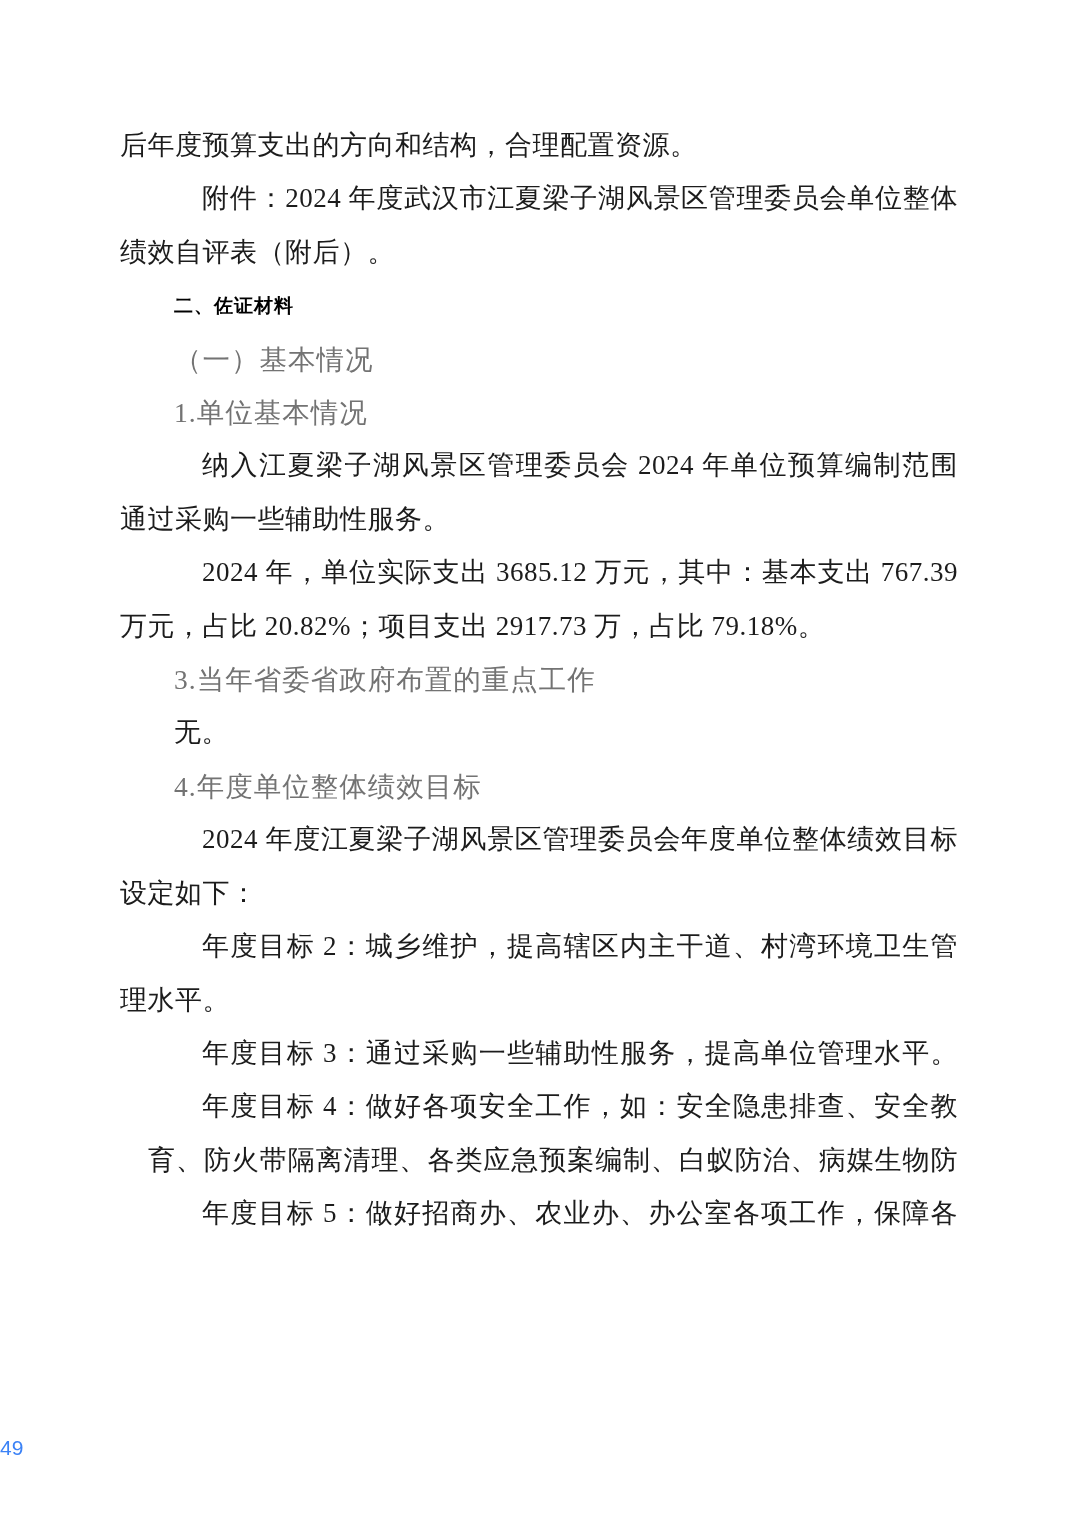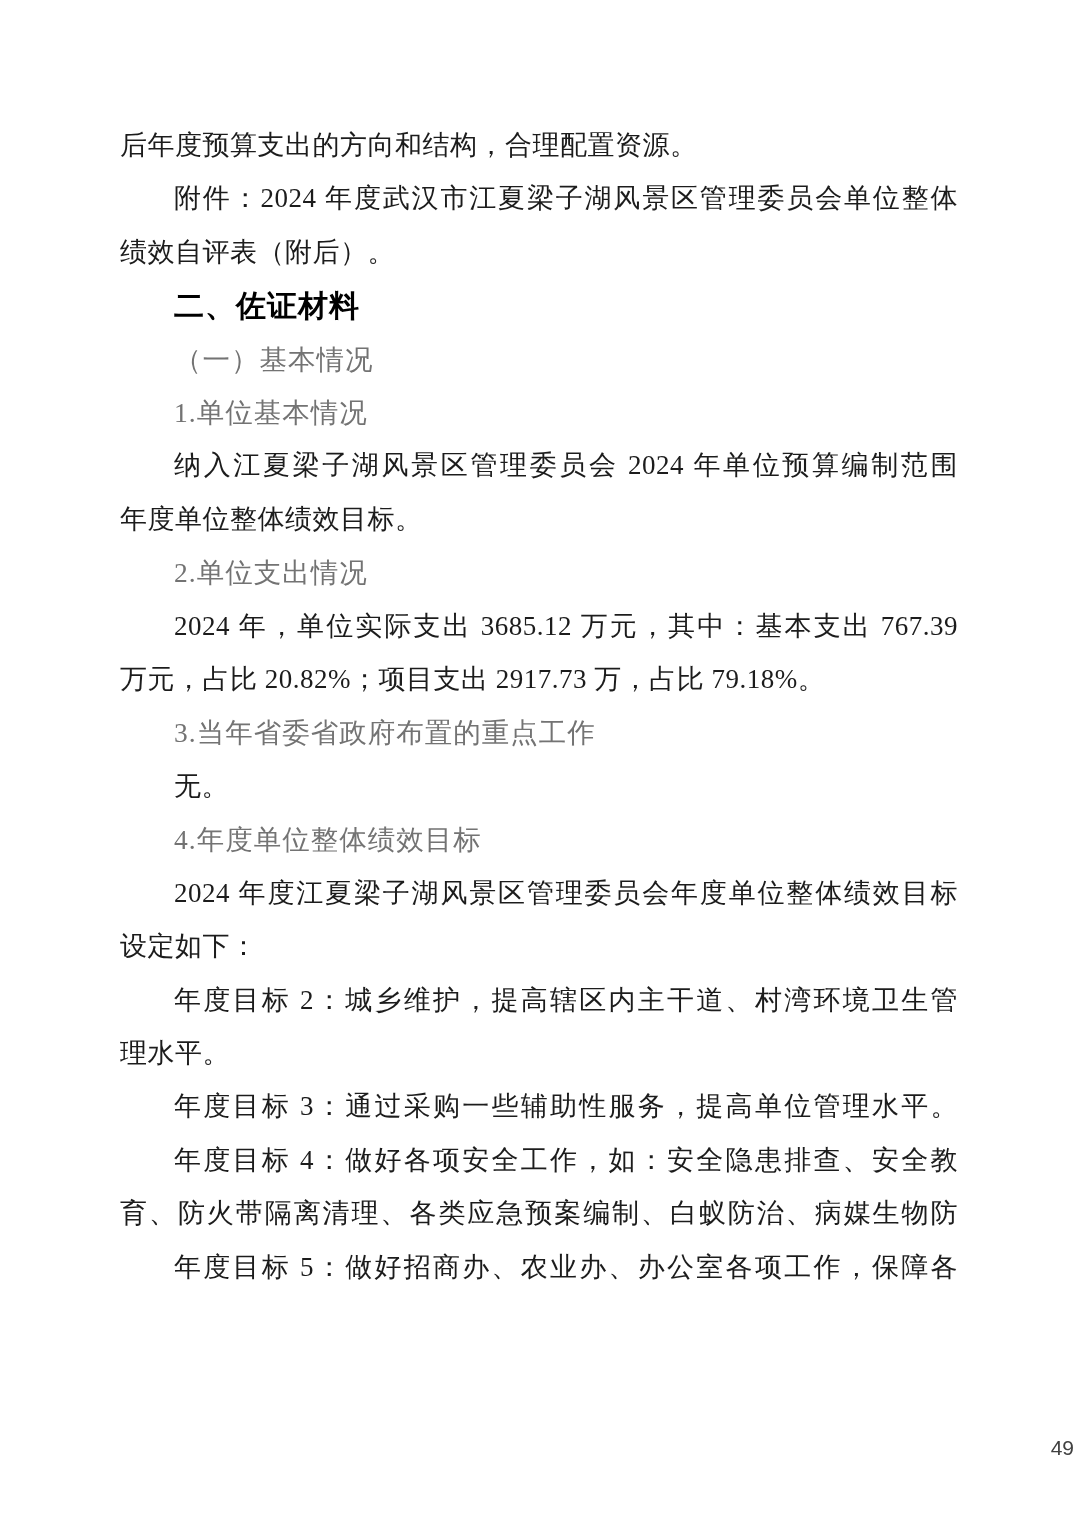--- a/index.html
+++ b/index.html
@@ -28,58 +28,58 @@
     min-height: 53.4px;
     letter-spacing: 0.5px;
     white-space: normal;
   }
   .line.indent {
     text-indent: 54px;
   }
   .line.stretch {
     text-align: justify;
     text-align-last: justify;
+    margin-left: 28px;
   }
   .line.heading-bold {
     font-family: "Liberation Sans", sans-serif;
     font-weight: 700;
-    font-size: 30px;
+    font-size: 19px;
     color: #000000;
     letter-spacing: 1px;
   }
   .line.heading-kai {
     font-size: 27.5px;
     letter-spacing: 1px;
     color: #737373;
   }
   .page-number {
     position: absolute;
     top: 1436px;
     left: 0;
     width: 100%;
-    text-align: right;
+    text-align: left;
     font-family: "Liberation Sans", sans-serif;
     font-size: 21px;
-    color: #404040;
+    color: #3b82f6;
   }
 </style>
 </head>
 <body>
 
 <div class="page">
   <div class="content">
       <div class="line body">后年度预算支出的方向和结构，合理配置资源。</div>
       <div class="line body indent stretch">附件：2024 年度武汉市江夏梁子湖风景区管理委员会单位整体</div>
       <div class="line body">绩效自评表（附后）。</div>
       <div class="line heading-bold indent">二、佐证材料</div>
       <div class="line heading-kai indent">（一）基本情况</div>
       <div class="line heading-kai indent">1.单位基本情况</div>
       <div class="line body indent stretch">纳入江夏梁子湖风景区管理委员会 2024 年单位预算编制范围</div>
-      <div class="line body">年度单位整体绩效目标。</div>
-      <div class="line heading-kai indent">2.单位支出情况</div>
+      <div class="line body">通过采购一些辅助性服务。</div>
       <div class="line body indent stretch">2024 年，单位实际支出 3685.12 万元，其中：基本支出 767.39</div>
       <div class="line body">万元，占比 20.82%；项目支出 2917.73 万，占比 79.18%。</div>
       <div class="line heading-kai indent">3.当年省委省政府布置的重点工作</div>
       <div class="line body indent">无。</div>
       <div class="line heading-kai indent">4.年度单位整体绩效目标</div>
       <div class="line body indent stretch">2024 年度江夏梁子湖风景区管理委员会年度单位整体绩效目标</div>
       <div class="line body">设定如下：</div>
       <div class="line body indent stretch">年度目标 2：城乡维护，提高辖区内主干道、村湾环境卫生管</div>
       <div class="line body">理水平。</div>
       <div class="line body indent stretch">年度目标 3：通过采购一些辅助性服务，提高单位管理水平。</div>

